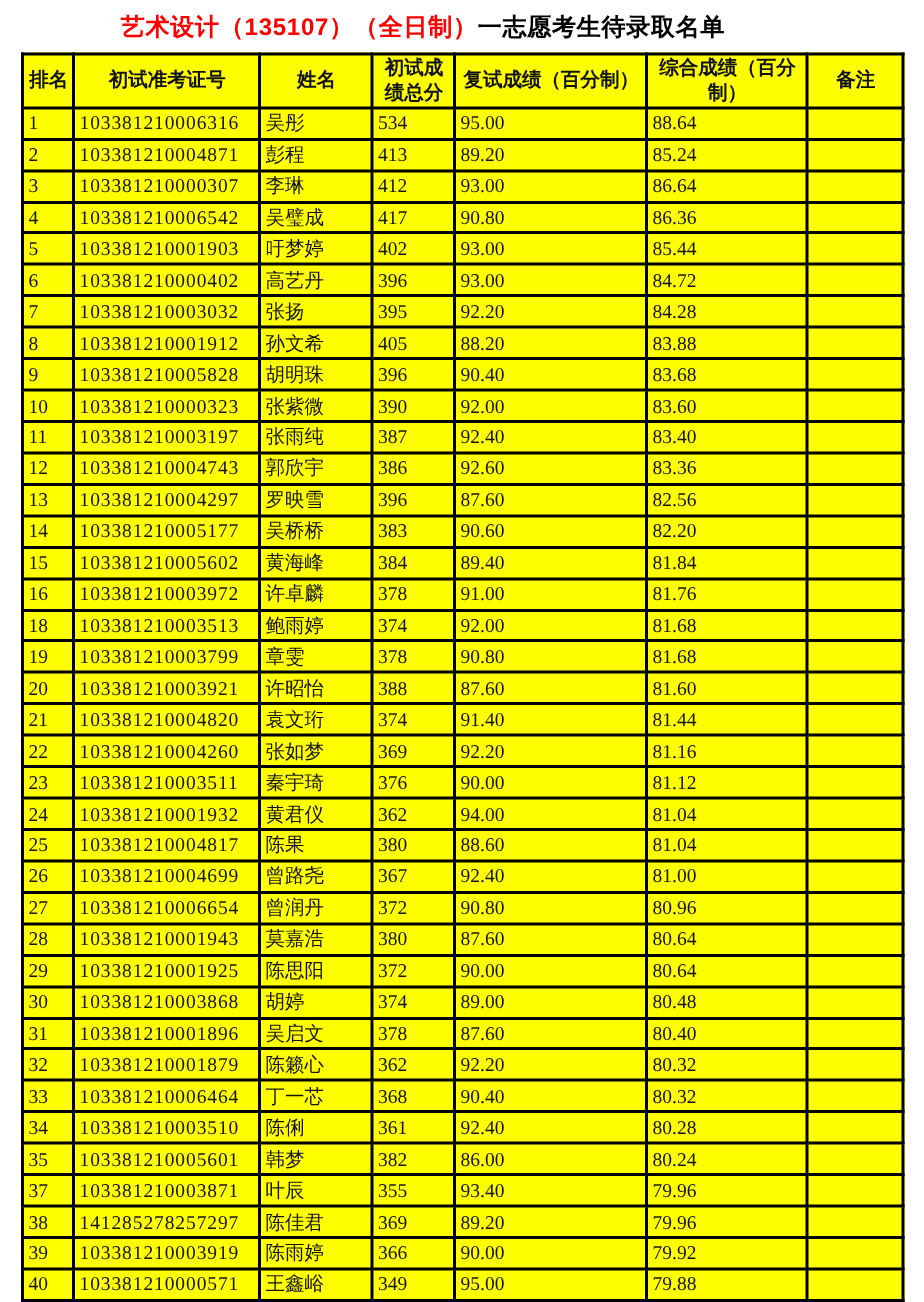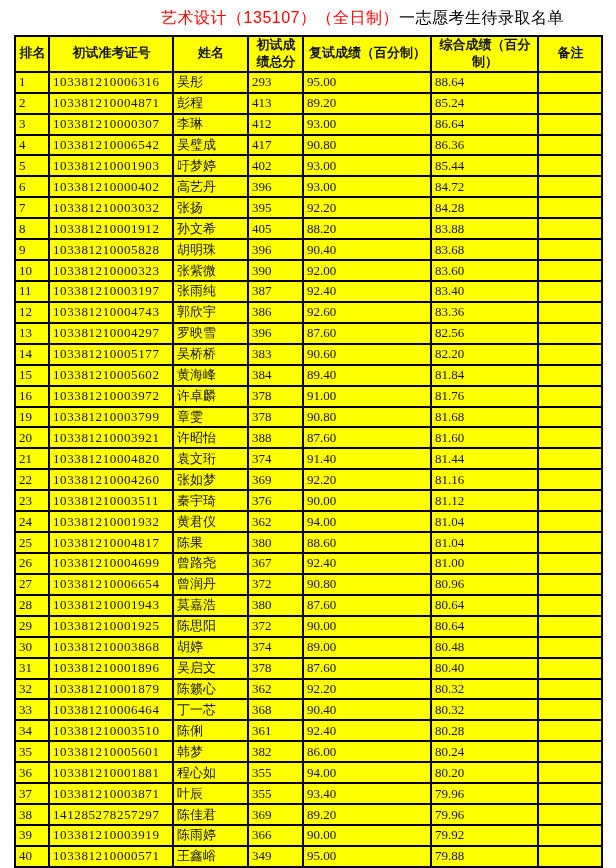--- a/index.html
+++ b/index.html
@@ -6,23 +6,23 @@
   body {
     width: 616px; height: 868px;
     background: #ffffff;
     position: relative;
     font-family: "Liberation Serif", "DejaVu Serif", serif;
     overflow: hidden;
   }
   .title {
     position: absolute;
     top: 8px; left: 0; width: 564px;
-    text-align: right;
+    text-align: center;
     font-family: "Liberation Sans", "DejaVu Sans", sans-serif;
-    font-weight: normal;
+    font-weight: bold;
     font-size: 16px;
     letter-spacing: 0.5px;
     color: #000000;
     white-space: nowrap;
   }
   .title .red { color: #ff0000; }
   table.grid {
     position: absolute;
     top: 35px; left: 14px;
     width: 587px; height: 833px;
@@ -92,21 +92,21 @@
       <th class="wrap-left c-retest">复试成绩（百分制）</th>
       <th class="wrap-left c-overall">综合成绩（百分制）</th>
       <th>备注</th>
     </tr>
   </thead>
   <tbody id="table-body">
       <tr>
     <td class="rank">1</td>
     <td class="exam-id">103381210006316</td>
     <td>吴彤</td>
-    <td>293</td>
+    <td>534</td>
     <td>95.00</td>
     <td>88.64</td>
     <td></td>
   </tr>
       <tr>
     <td class="rank">2</td>
     <td class="exam-id">103381210004871</td>
     <td>彭程</td>
     <td>413</td>
     <td>89.20</td>
@@ -233,20 +233,29 @@
       <tr>
     <td class="rank">16</td>
     <td class="exam-id">103381210003972</td>
     <td>许卓麟</td>
     <td>378</td>
     <td>91.00</td>
     <td>81.76</td>
     <td></td>
   </tr>
       <tr>
+    <td class="rank">18</td>
+    <td class="exam-id">103381210003513</td>
+    <td>鲍雨婷</td>
+    <td>374</td>
+    <td>92.00</td>
+    <td>81.68</td>
+    <td></td>
+  </tr>
+      <tr>
     <td class="rank">19</td>
     <td class="exam-id">103381210003799</td>
     <td>章雯</td>
     <td>378</td>
     <td>90.80</td>
     <td>81.68</td>
     <td></td>
   </tr>
       <tr>
     <td class="rank">20</td>
@@ -386,29 +395,20 @@
       <tr>
     <td class="rank">35</td>
     <td class="exam-id">103381210005601</td>
     <td>韩梦</td>
     <td>382</td>
     <td>86.00</td>
     <td>80.24</td>
     <td></td>
   </tr>
       <tr>
-    <td class="rank">36</td>
-    <td class="exam-id">103381210001881</td>
-    <td>程心如</td>
-    <td>355</td>
-    <td>94.00</td>
-    <td>80.20</td>
-    <td></td>
-  </tr>
-      <tr>
     <td class="rank">37</td>
     <td class="exam-id">103381210003871</td>
     <td>叶辰</td>
     <td>355</td>
     <td>93.40</td>
     <td>79.96</td>
     <td></td>
   </tr>
       <tr>
     <td class="rank">38</td>

